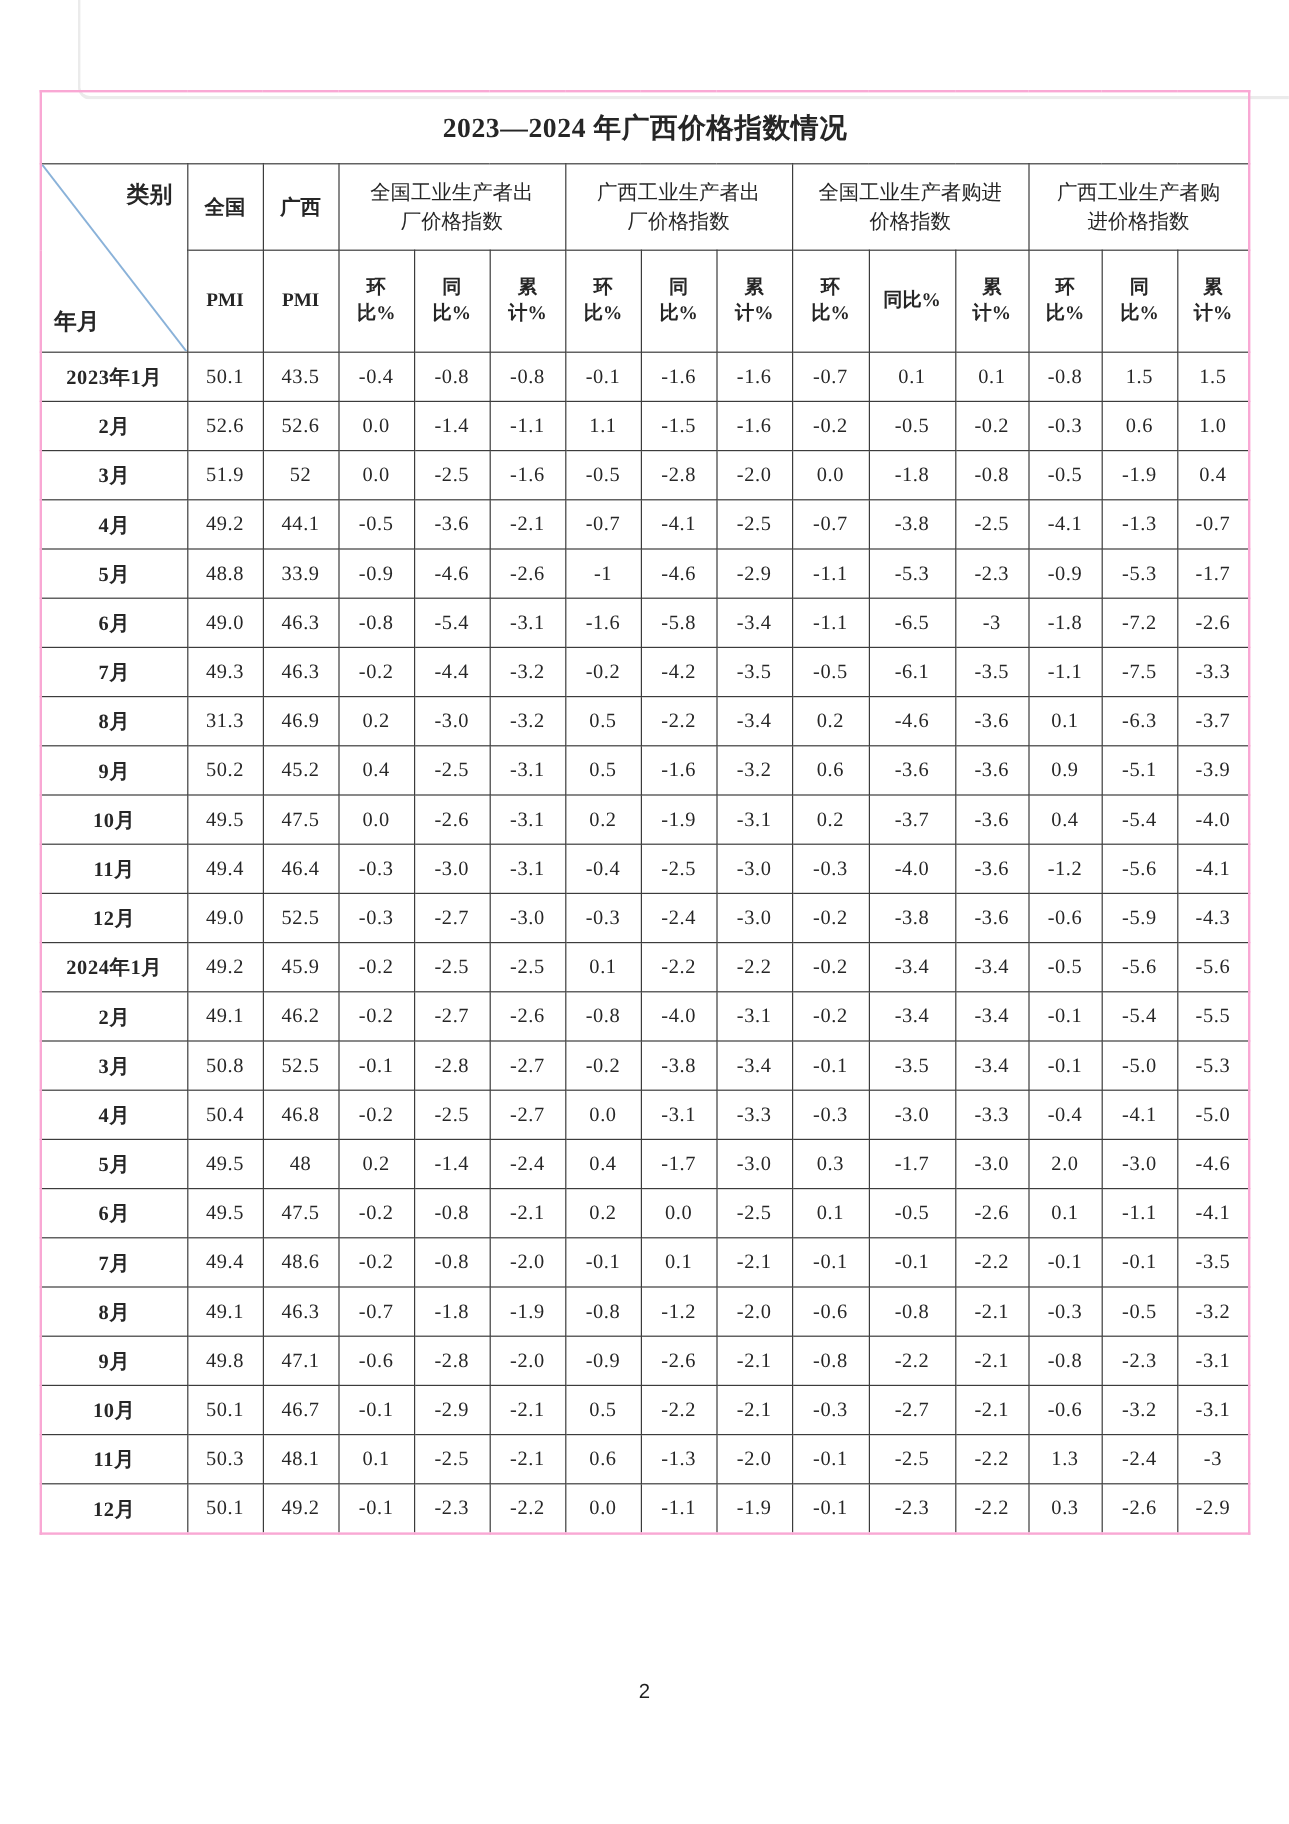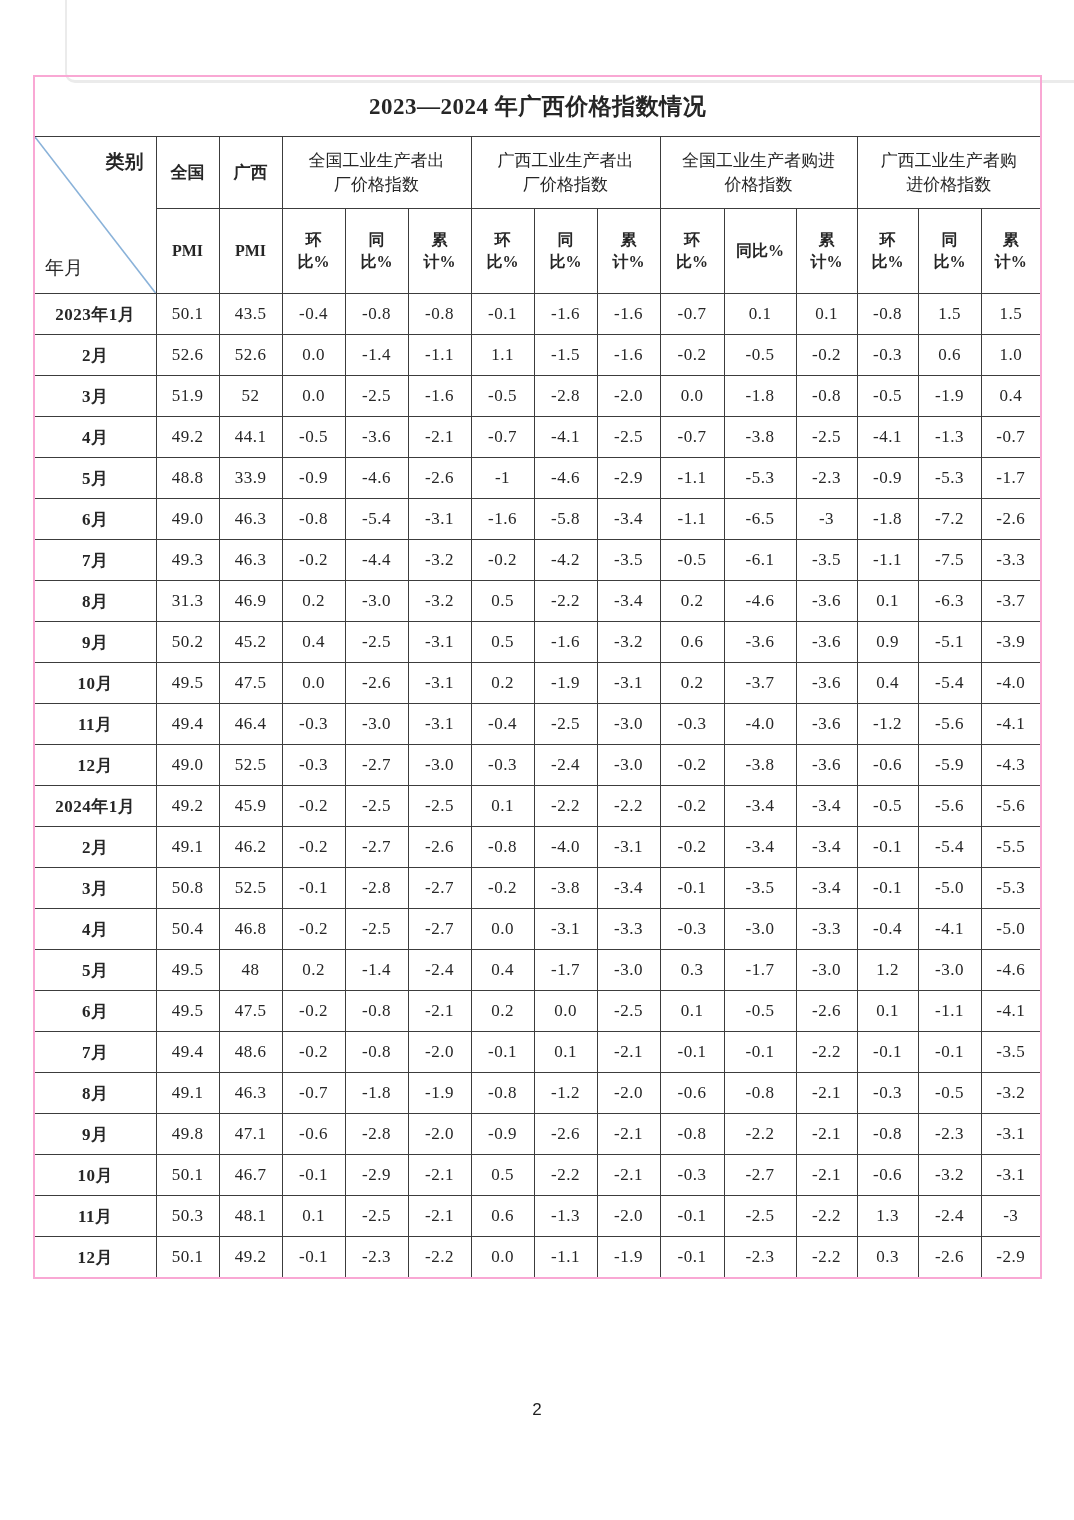--- a/index.html
+++ b/index.html
@@ -59,21 +59,21 @@
     position: absolute;
     top: 12px; right: 12px;
     font-size: 19px;
     font-weight: bold;
     font-family: Liberation Mono, monospace;
   }
   .corner-bottom {
     position: absolute;
     bottom: 12px; left: 10px;
     font-size: 19px;
-    font-weight: normal;
+    font-weight: bold;
   }
   .hdr-cell {
     height: 71px;
     font-size: 17px;
     font-weight: bold;
   }
   .grp-cell {
     height: 71px;
     font-size: 17px;
     font-weight: normal;
@@ -469,21 +469,21 @@
         <td>48</td>
         <td>0.2</td>
         <td>-1.4</td>
         <td>-2.4</td>
         <td>0.4</td>
         <td>-1.7</td>
         <td>-3.0</td>
         <td>0.3</td>
         <td>-1.7</td>
         <td>-3.0</td>
-        <td>1.2</td>
+        <td>2.0</td>
         <td>-3.0</td>
         <td>-4.6</td>
       </tr>
       <tr>
         <td class="month-cell">6月</td>
         <td>49.5</td>
         <td>47.5</td>
         <td>-0.2</td>
         <td>-0.8</td>
         <td>-2.1</td>

